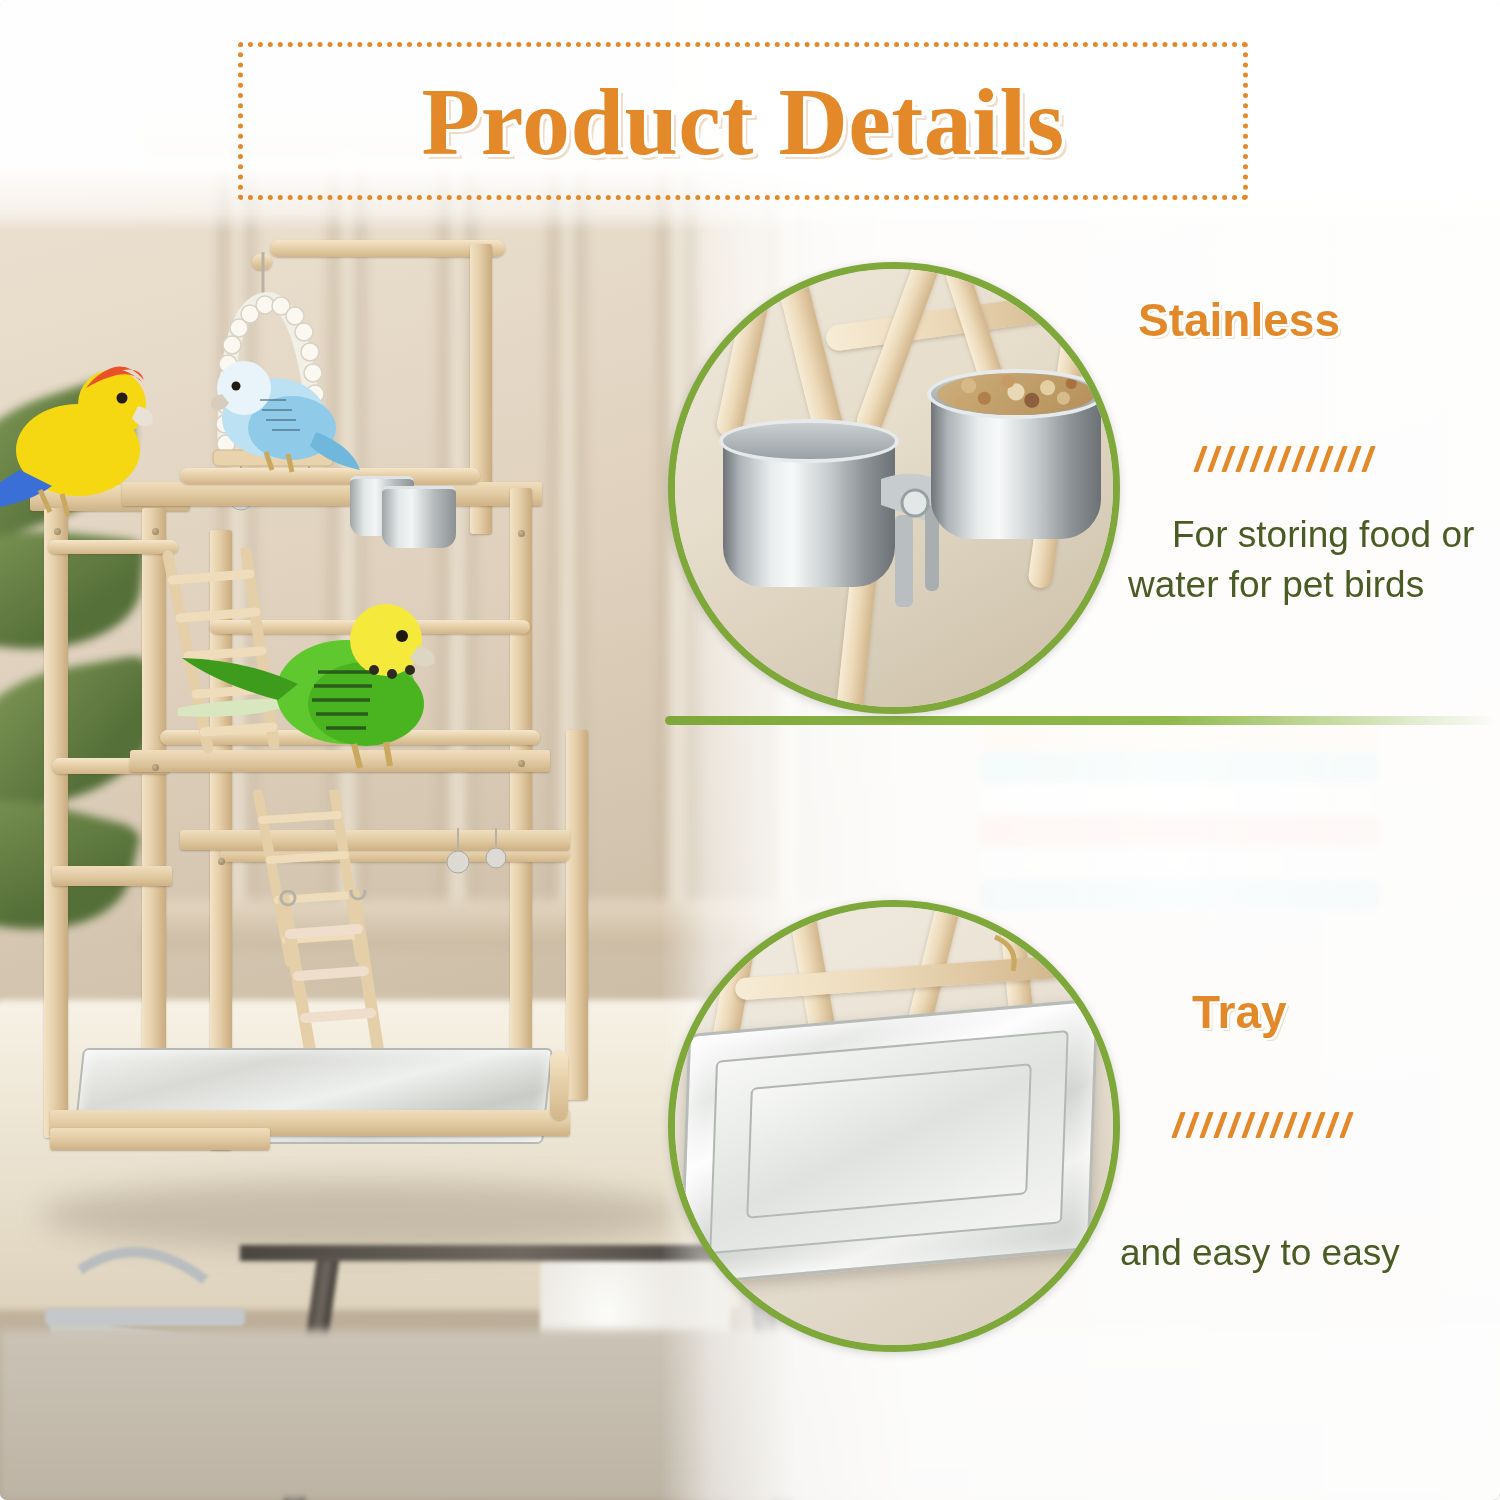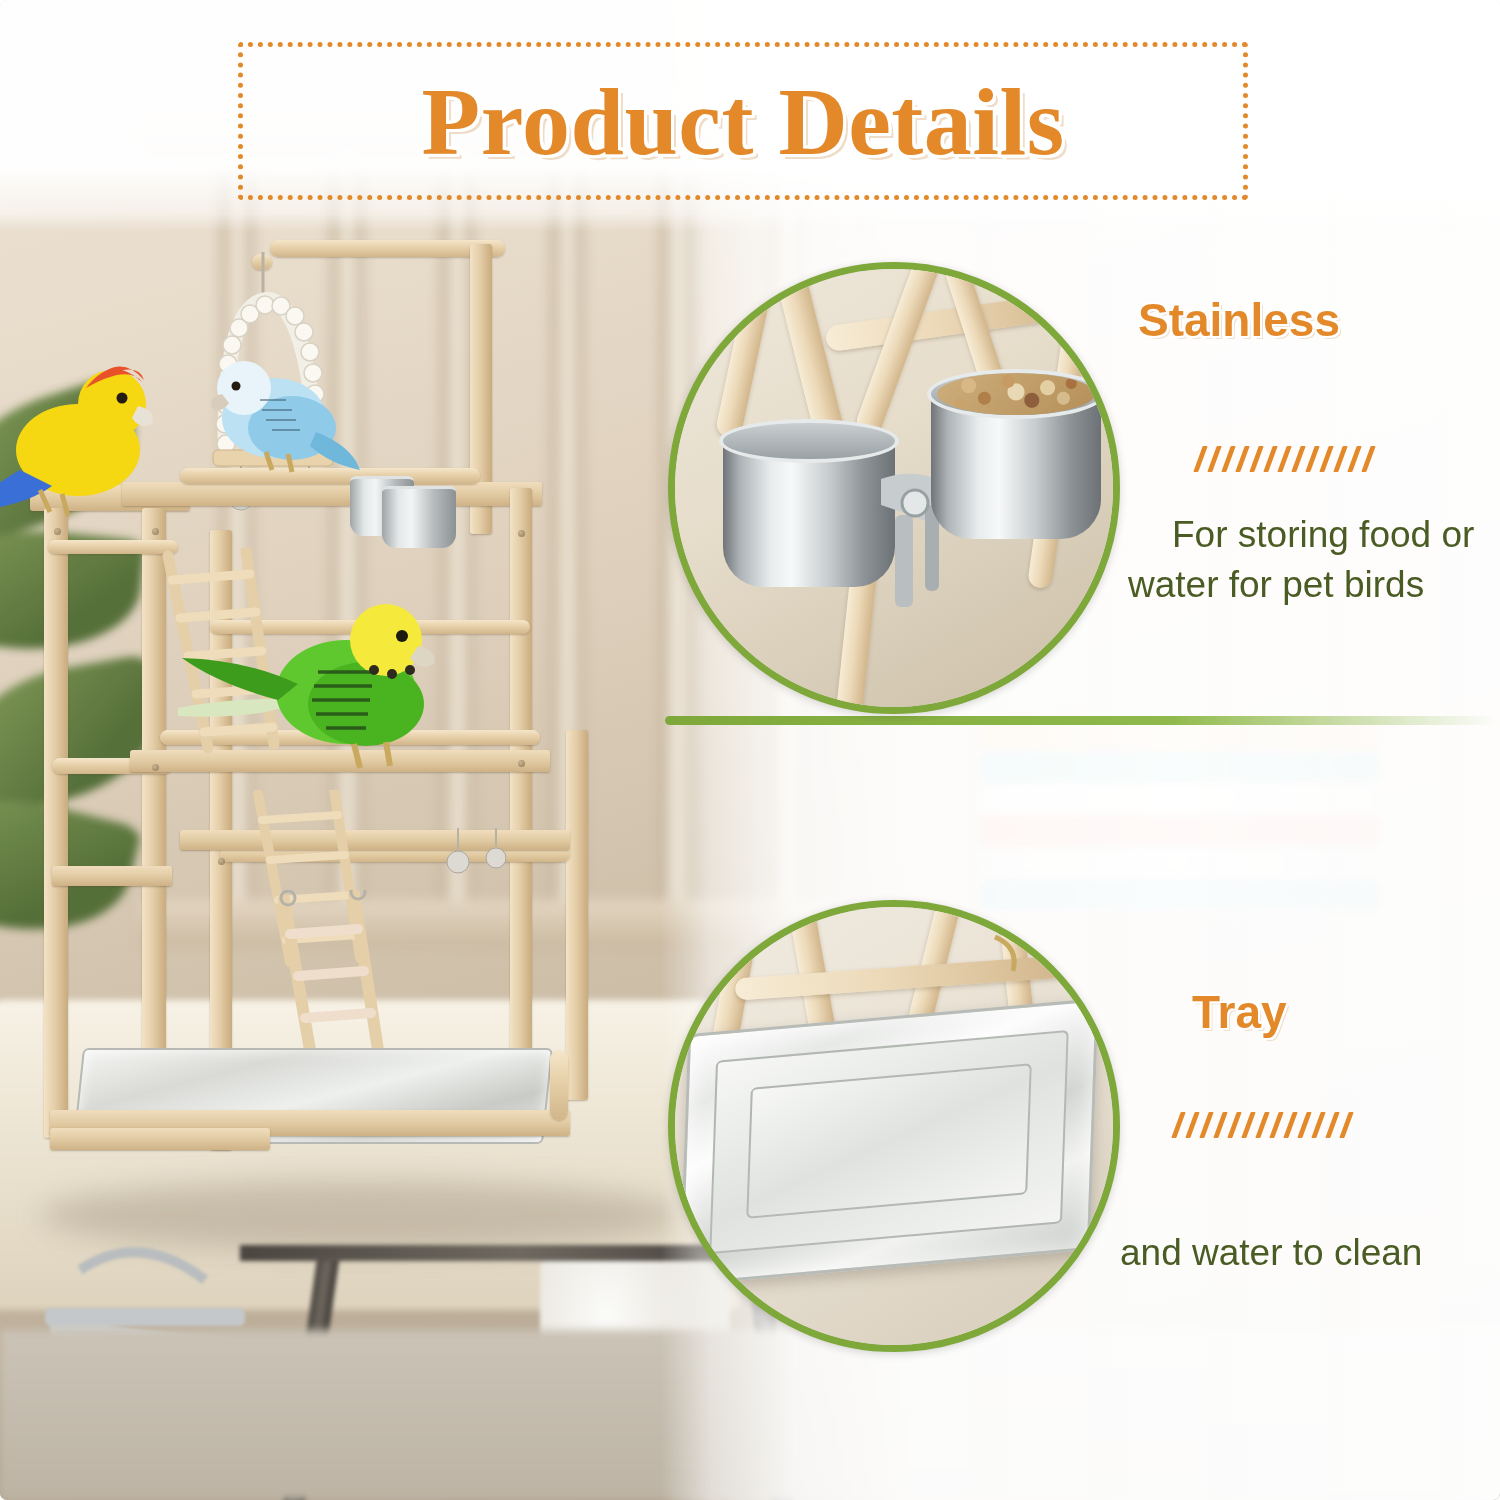--- a/index.html
+++ b/index.html
@@ -522,15 +522,15 @@
       <i></i>
       <i></i>
       <i></i>
       <i></i>
       <i></i>
       <i></i>
       <i></i>
       <i></i>
       <i></i>
   </div>
-  <div class="feat-body" style="left:1120px; top:1228px;">and water to clean</div>
+  <div class="feat-body" style="left:1120px; top:1228px;">and easy to easy</div>
 
 </div>
 
 </body></html>

